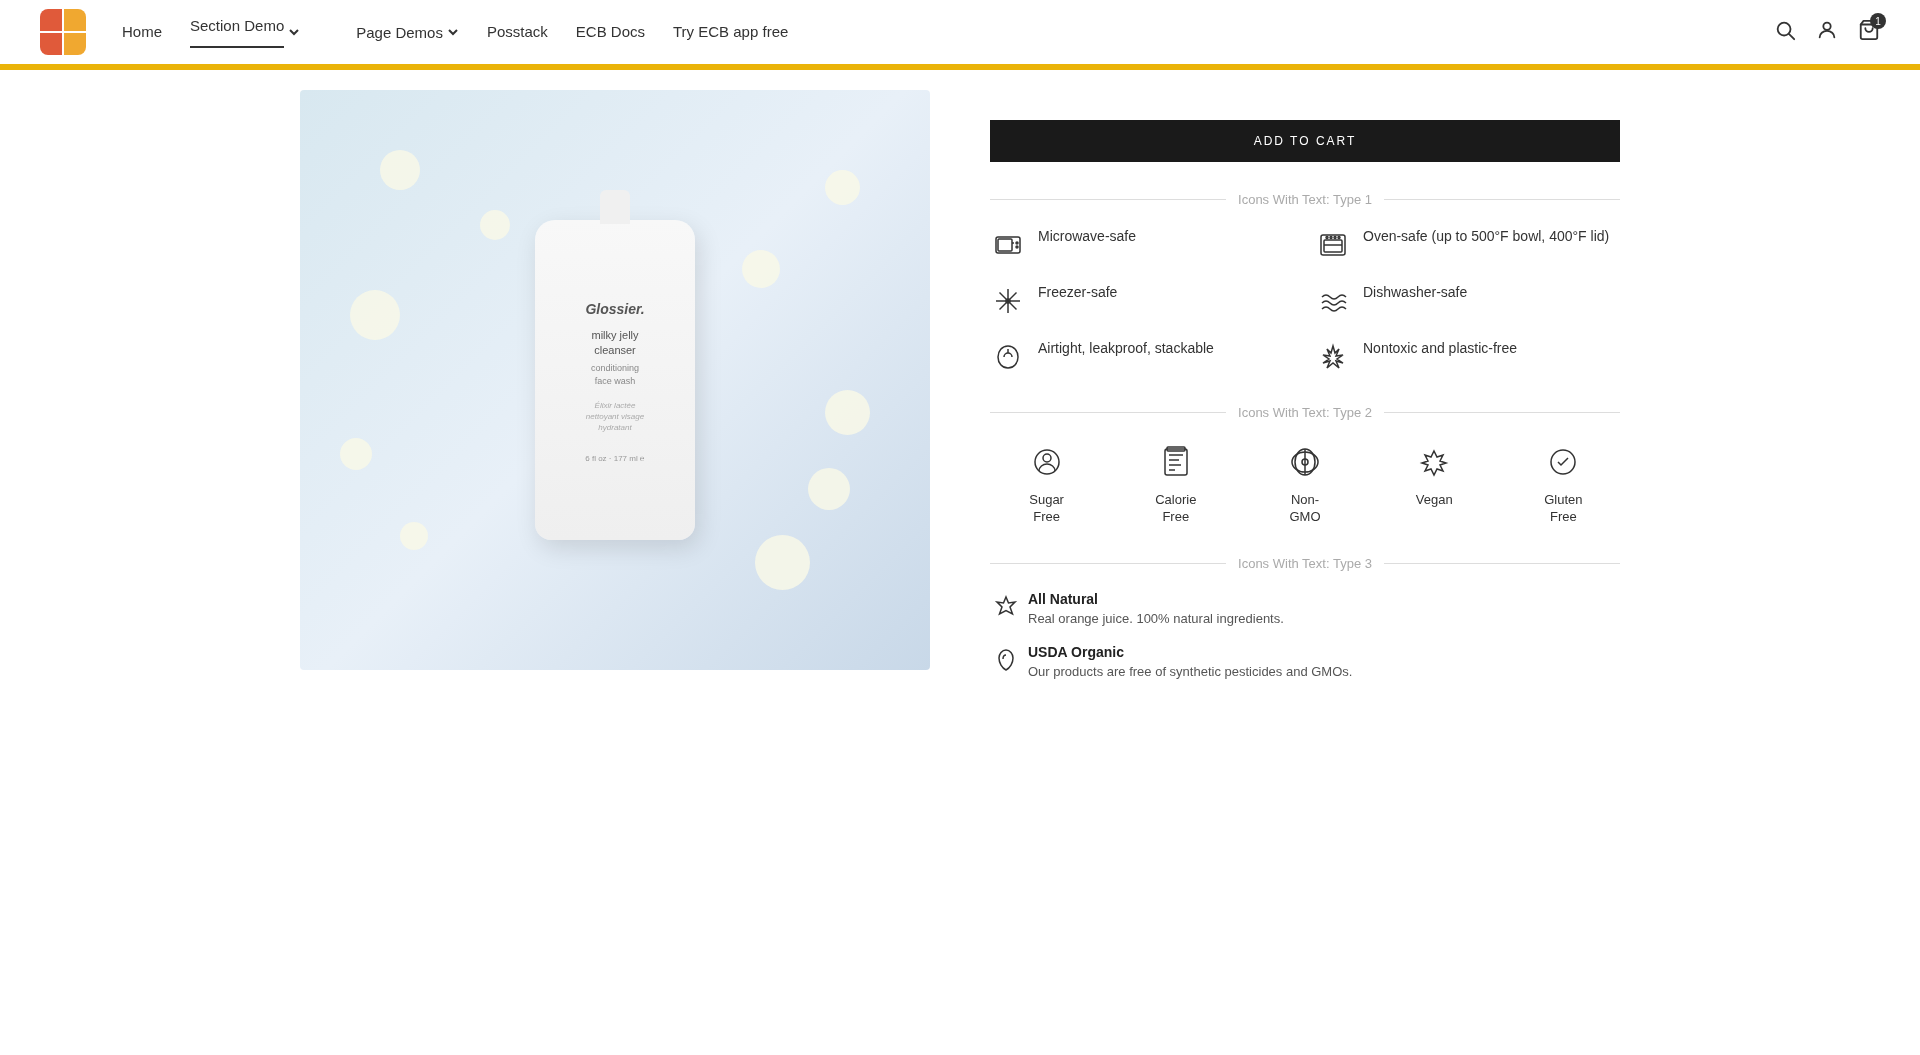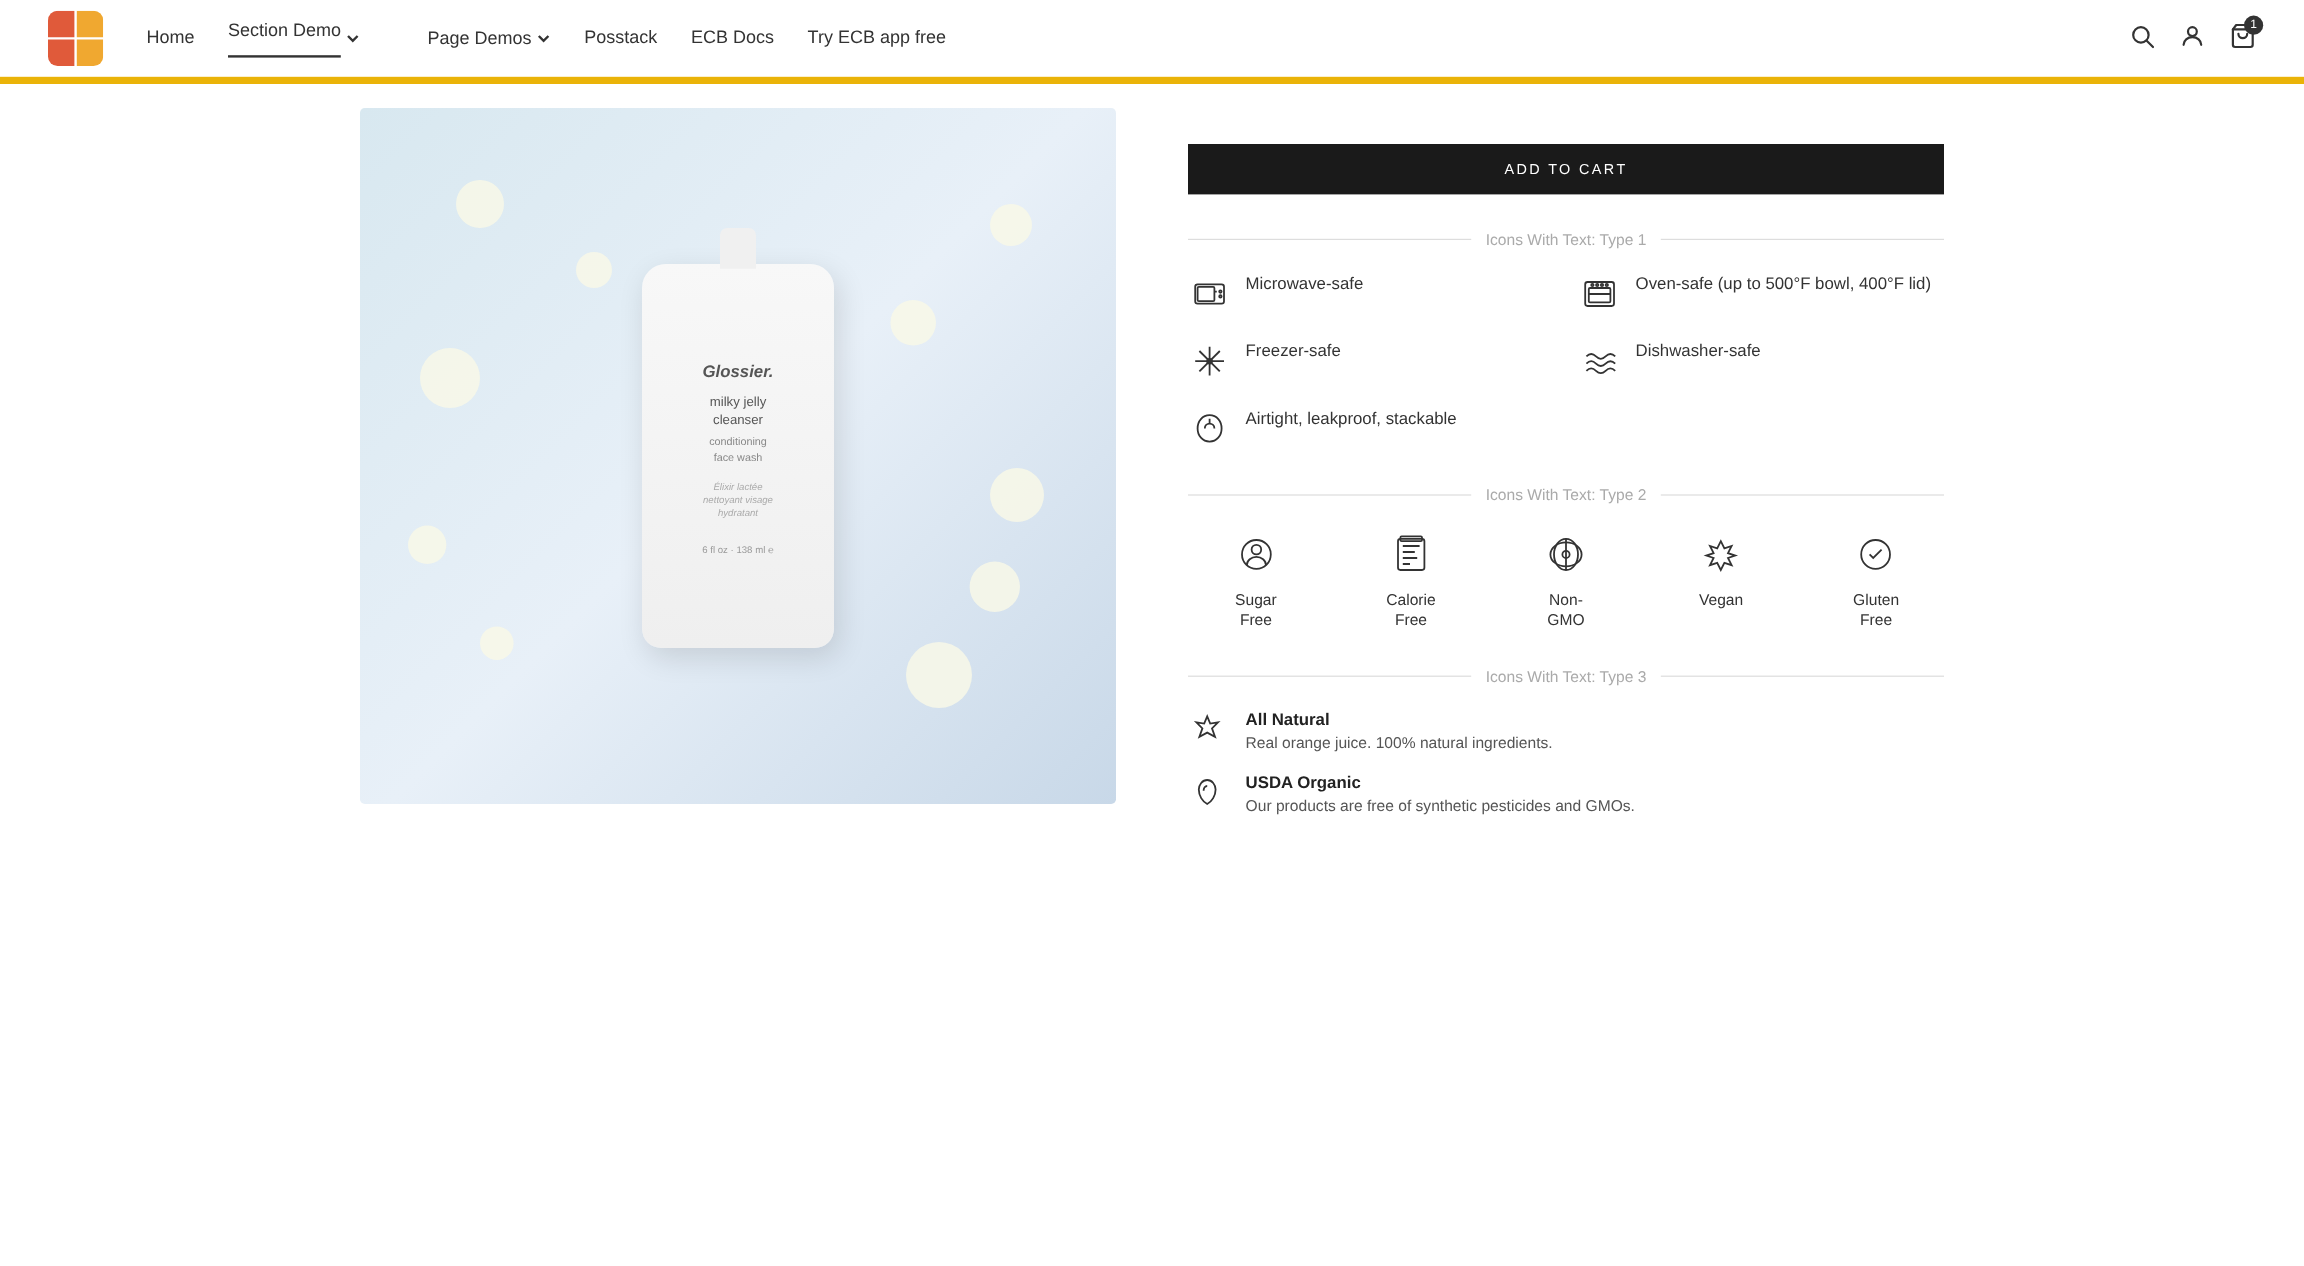--- a/index.html
+++ b/index.html
@@ -163,21 +163,21 @@
     }
     .icon-item-type2 .icon-box { width: 44px; height: 44px; }
     .icon-item-type2 .icon-box svg { width: 34px; height: 34px; }
     .icon-label-type2 { font-size: 13px; color: #333; text-align: center; line-height: 1.3; }
 
     
     .icons-type3 { display: flex; flex-direction: column; gap: 16px; }
     .icon-item-type3 {
       display: flex;
       align-items: flex-start;
-      gap: 16px;
+      gap: 6px;
     }
     .icon-item-type3 .icon-box { width: 32px; height: 32px; }
     .icon-item-type3 .icon-box svg { width: 26px; height: 26px; }
     .icon-item-type3-text {}
     .icon-item-type3-title { font-size: 14px; font-weight: 700; color: #222; margin-bottom: 2px; }
     .icon-item-type3-desc { font-size: 13px; color: #555; line-height: 1.5; }
   </style>
 </head>
 <body>
 
@@ -267,21 +267,21 @@
       <div class="blob" style="width:32px;height:32px;bottom:200px;left:40px;"></div>
       <div class="blob" style="width:38px;height:38px;top:160px;right:150px;"></div>
       <div class="blob" style="width:42px;height:42px;bottom:160px;right:80px;"></div>
 
       <div class="product-bottle">
         <div class="product-bottle-label">
           <div class="brand">Glossier.</div>
           <div style="margin-top:8px; font-size:11px;">milky jelly<br>cleanser</div>
           <div style="margin-top:4px; font-size:9px; color:#888;">conditioning<br>face wash</div>
           <div style="margin-top:12px; font-size:8px; color:#aaa; font-style:italic;">Élixir lactée<br>nettoyant visage<br>hydratant</div>
-          <div style="margin-top:20px; font-size:8px; color:#999;">6 fl oz · 138 ml ℮</div>
+          <div style="margin-top:20px; font-size:8px; color:#999;">6 fl oz · 177 ml ℮</div>
         </div>
       </div>
     </div>
   </div>
 
   <div class="product-info-section">
 
     
     <button class="add-to-cart-btn">ADD TO CART</button>
 
@@ -348,20 +348,28 @@
         <div class="icon-box">
           <svg viewBox="0 0 28 28" fill="none" stroke="#333" stroke-width="1.5">
             <path d="M14 3 C8 3 4 8 4 14 C4 20 8 25 14 25 C20 25 24 20 24 14 C24 8 20 3 14 3 Z"></path>
             <path d="M10 14 C10 11.8 11.8 10 14 10 C16.2 10 18 11.8 18 14"></path>
             <line x1="14" y1="10" x2="14" y2="6"></line>
           </svg>
         </div>
         <span class="icon-label">Airtight, leakproof, stackable</span>
       </div>
 
+      <div class="icon-item-type1">
+        <div class="icon-box">
+          <svg viewBox="0 0 28 28" fill="none" stroke="#333" stroke-width="1.5">
+            <path d="M14 3 L16 10 L20 6 L17 13 L24 12 L18 16 L24 20 L17 18 L20 25 L14 20 L8 25 L11 18 L4 20 L10 16 L4 12 L11 13 L8 6 L12 10 Z"></path>
+          </svg>
+        </div>
+        <span class="icon-label">Nontoxic and plastic-free</span>
+      </div>
 
     </div>
 
     
     <div class="section-divider">
       <span>Icons With Text: Type 2</span>
     </div>
 
     <div class="icons-type2">
 

